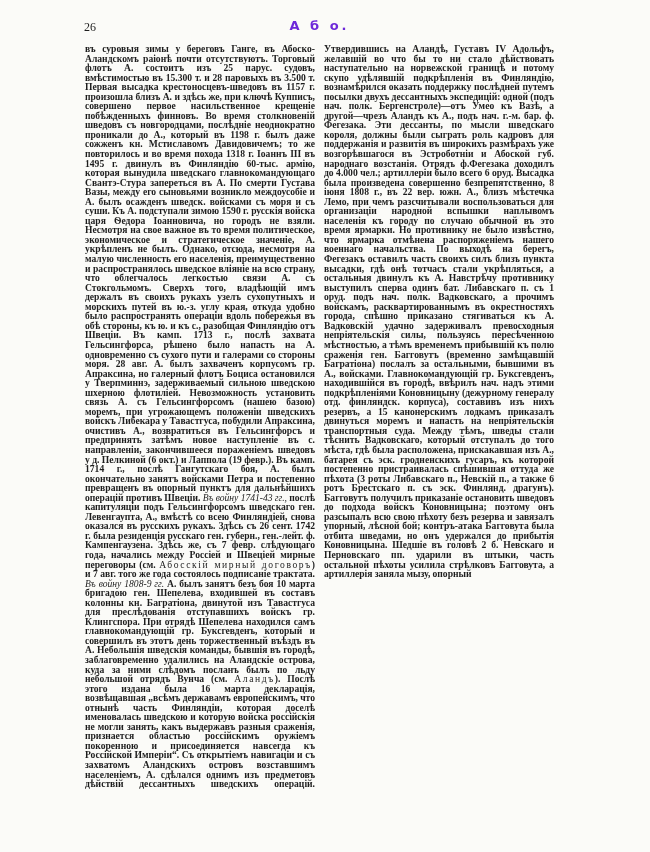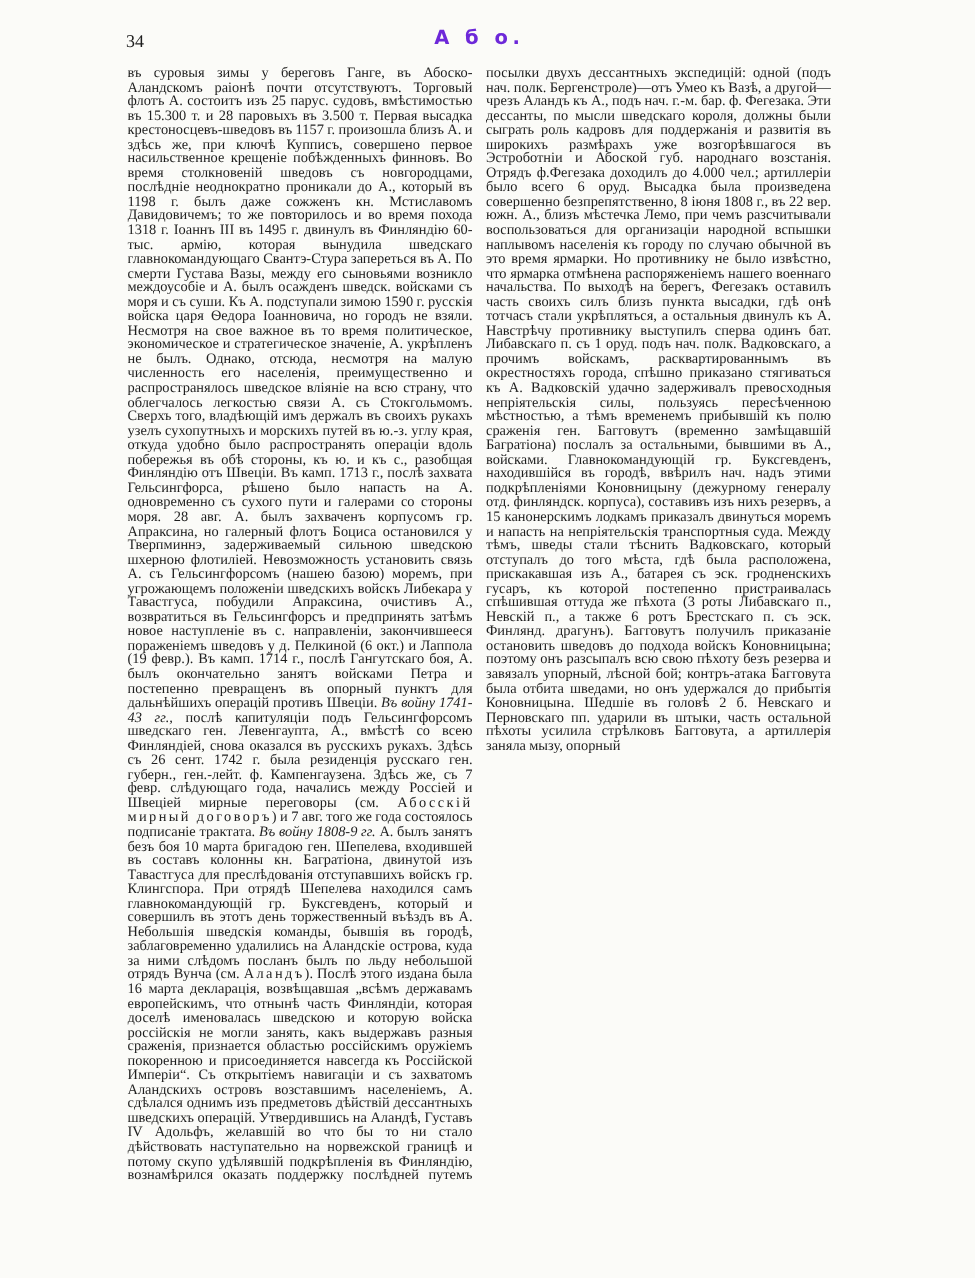--- a/index.html
+++ b/index.html
@@ -47,24 +47,24 @@
     column-gap: 9px;
     column-fill: auto;
     font-size: 9.6px;
     line-height: 9.55px;
     text-align: justify;
     overflow: hidden;
     hyphens: auto;
     -webkit-hyphens: auto;
     word-spacing: -0.2px;
   }
-  .article-columns span.regular { font-style: normal; }
+  .article-columns span.regular { font-style: normal; font-weight: bold; }
   .article-columns span.italic { font-style: italic; }
   .article-columns span.letterspaced { letter-spacing: 1.6px; }
 </style>
 </head>
 <body>
 
 <div class="page">
-  <span class="page-number">34</span>
+  <span class="page-number">26</span>
   <div class="page-title">А б о.</div>
   <div class="article-columns"><span class="regular">въ суровыя зимы у береговъ Ганге, въ Абоско-Аландскомъ раіонѣ почти отсутствуютъ. Торговый флотъ А. состоитъ изъ 25 парус. судовъ, вмѣстимостью въ 15.300 т. и 28 паровыхъ въ 3.500 т. Первая высадка крестоносцевъ-шведовъ въ 1157 г. произошла близъ А. и здѣсь же, при ключѣ Купписъ, совершено первое насильственное крещеніе побѣжденныхъ финновъ. Во время столкновеній шведовъ съ новгородцами, послѣдніе неоднократно проникали до А., который въ 1198 г. былъ даже сожженъ кн. Мстиславомъ Давидовичемъ; то же повторилось и во время похода 1318 г. Іоаннъ III въ 1495 г. двинулъ въ Финляндію 60-тыс. армію, которая вынудила шведскаго главнокомандующаго Свантэ-Стура запереться въ А. По смерти Густава Вазы, между его сыновьями возникло междоусобіе и А. былъ осажденъ шведск. войсками съ моря и съ суши. Къ А. подступали зимою 1590 г. русскія войска царя Ѳедора Іоанновича, но городъ не взяли. Несмотря на свое важное въ то время политическое, экономическое и стратегическое значеніе, А. укрѣпленъ не былъ. Однако, отсюда, несмотря на малую численность его населенія, преимущественно и распространялось шведское вліяніе на всю страну, что облегчалось легкостью связи А. съ Стокгольмомъ. Сверхъ того, владѣющій имъ держалъ въ своихъ рукахъ узелъ сухопутныхъ и морскихъ путей въ ю.-з. углу края, откуда удобно было распространять операціи вдоль побережья въ обѣ стороны, къ ю. и къ с., разобщая Финляндію отъ Швеціи. Въ камп. 1713 г., послѣ захвата Гельсингфорса, рѣшено было напасть на А. одновременно съ сухого пути и галерами со стороны моря. 28 авг. А. былъ захваченъ корпусомъ гр. Апраксина, но галерный флотъ Боциса остановился у Тверпминнэ, задерживаемый сильною шведскою шхерною флотиліей. Невозможность установить связь А. съ Гельсингфорсомъ (нашею базою) моремъ, при угрожающемъ положеніи шведскихъ войскъ Либекара у Тавастгуса, побудили Апраксина, очистивъ А., возвратиться въ Гельсингфорсъ и предпринять затѣмъ новое наступленіе въ с. направленіи, закончившееся пораженіемъ шведовъ у д. Пелкиной (6 окт.) и Лаппола (19 февр.). Въ камп. 1714 г., послѣ Гангутскаго боя, А. былъ окончательно занятъ войсками Петра и постепенно превращенъ въ опорный пунктъ для дальнѣйшихъ операцій противъ Швеціи. </span><span class="italic">Въ войну 1741-43 гг.,</span><span class="regular"> послѣ капитуляціи подъ Гельсингфорсомъ шведскаго ген. Левенгаупта, А., вмѣстѣ со всею Финляндіей, снова оказался въ русскихъ рукахъ. Здѣсь съ 26 сент. 1742 г. была резиденція русскаго ген. губерн., ген.-лейт. ф. Кампенгаузена. Здѣсь же, съ 7 февр. слѣдующаго года, начались между Россіей и Швеціей мирные переговоры (см. </span><span class="letterspaced">Абосскій мирный договоръ</span><span class="regular">) и 7 авг. того же года состоялось подписаніе трактата. </span><span class="italic">Въ войну 1808-9 гг.</span><span class="regular"> А. былъ занятъ безъ боя 10 марта бригадою ген. Шепелева, входившей въ составъ колонны кн. Багратіона, двинутой изъ Тавастгуса для преслѣдованія отступавшихъ войскъ гр. Клингспора. При отрядѣ Шепелева находился самъ главнокомандующій гр. Буксгевденъ, который и совершилъ въ этотъ день торжественный въѣздъ въ А. Небольшія шведскія команды, бывшія въ городѣ, заблаговременно удалились на Аландскіе острова, куда за ними слѣдомъ посланъ былъ по льду небольшой отрядъ Вунча (см. </span><span class="letterspaced">Аландъ</span><span class="regular">). Послѣ этого издана была 16 марта декларація, возвѣщавшая „всѣмъ державамъ европейскимъ, что отнынѣ часть Финляндіи, которая доселѣ именовалась шведскою и которую войска россійскія не могли занять, какъ выдержавъ разныя сраженія, признается областью россійскимъ оружіемъ покоренною и присоединяется навсегда къ Россійской Имперіи“. Съ открытіемъ навигаціи и съ захватомъ Аландскихъ островъ возставшимъ населеніемъ, А. сдѣлался однимъ изъ предметовъ дѣйствій дессантныхъ шведскихъ операцій. Утвердившись на Аландѣ, Густавъ IV Адольфъ, желавшій во что бы то ни стало дѣйствовать наступательно на норвежской границѣ и потому скупо удѣлявшій подкрѣпленія въ Финляндію, вознамѣрился оказать поддержку послѣдней путемъ посылки двухъ дессантныхъ экспедицій: одной (подъ нач. полк. Бергенстроле)—отъ Умео къ Вазѣ, а другой—чрезъ Аландъ къ А., подъ нач. г.-м. бар. ф. Фегезака. Эти дессанты, по мысли шведскаго короля, должны были сыграть роль кадровъ для поддержанія и развитія въ широкихъ размѣрахъ уже возгорѣвшагося въ Эстроботніи и Абоской губ. народнаго возстанія. Отрядъ ф.Фегезака доходилъ до 4.000 чел.; артиллеріи было всего 6 оруд. Высадка была произведена совершенно безпрепятственно, 8 іюня 1808 г., въ 22 вер. южн. А., близъ мѣстечка Лемо, при чемъ разсчитывали воспользоваться для организаціи народной вспышки наплывомъ населенія къ городу по случаю обычной въ это время ярмарки. Но противнику не было извѣстно, что ярмарка отмѣнена распоряженіемъ нашего военнаго начальства. По выходѣ на берегъ, Фегезакъ оставилъ часть своихъ силъ близъ пункта высадки, гдѣ онѣ тотчасъ стали укрѣпляться, а остальныя двинулъ къ А. Навстрѣчу противнику выступилъ сперва одинъ бат. Либавскаго п. съ 1 оруд. подъ нач. полк. Вадковскаго, а прочимъ войскамъ, расквартированнымъ въ окрестностяхъ города, спѣшно приказано стягиваться къ А. Вадковскій удачно задерживалъ превосходныя непріятельскія силы, пользуясь пересѣченною мѣстностью, а тѣмъ временемъ прибывшій къ полю сраженія ген. Багговутъ (временно замѣщавшій Багратіона) послалъ за остальными, бывшими въ А., войсками. Главнокомандующій гр. Буксгевденъ, находившійся въ городѣ, ввѣрилъ нач. надъ этими подкрѣпленіями Коновницыну (дежурному генералу отд. финляндск. корпуса), составивъ изъ нихъ резервъ, а 15 канонерскимъ лодкамъ приказалъ двинуться моремъ и напасть на непріятельскія транспортныя суда. Между тѣмъ, шведы стали тѣснить Вадковскаго, который отступалъ до того мѣста, гдѣ была расположена, прискакавшая изъ А., батарея съ эск. гродненскихъ гусаръ, къ которой постепенно пристраивалась спѣшившая оттуда же пѣхота (3 роты Либавскаго п., Невскій п., а также 6 ротъ Брестскаго п. съ эск. Финлянд. драгунъ). Багговутъ получилъ приказаніе остановить шведовъ до подхода войскъ Коновницына; поэтому онъ разсыпалъ всю свою пѣхоту безъ резерва и завязалъ упорный, лѣсной бой; контръ-атака Багговута была отбита шведами, но онъ удержался до прибытія Коновницына. Шедшіе въ головѣ 2 б. Невскаго и Перновскаго пп. ударили въ штыки, часть остальной пѣхоты усилила стрѣлковъ Багговута, а артиллерія заняла мызу, опорный</span></div>
 </div>
 
 </body></html>

